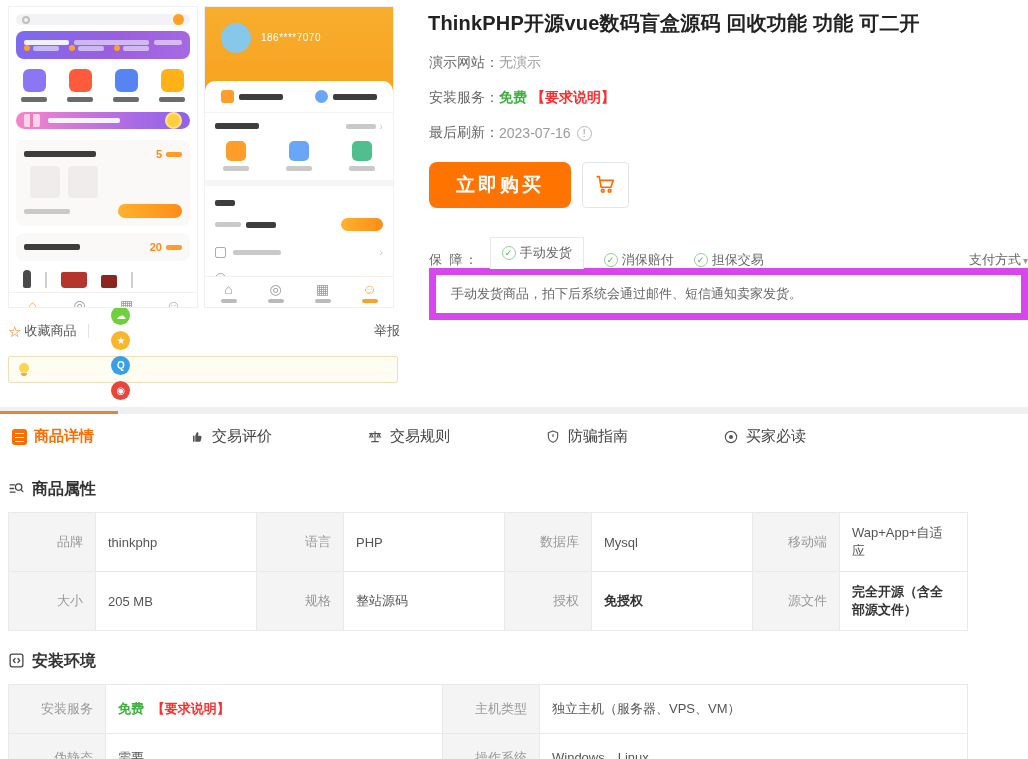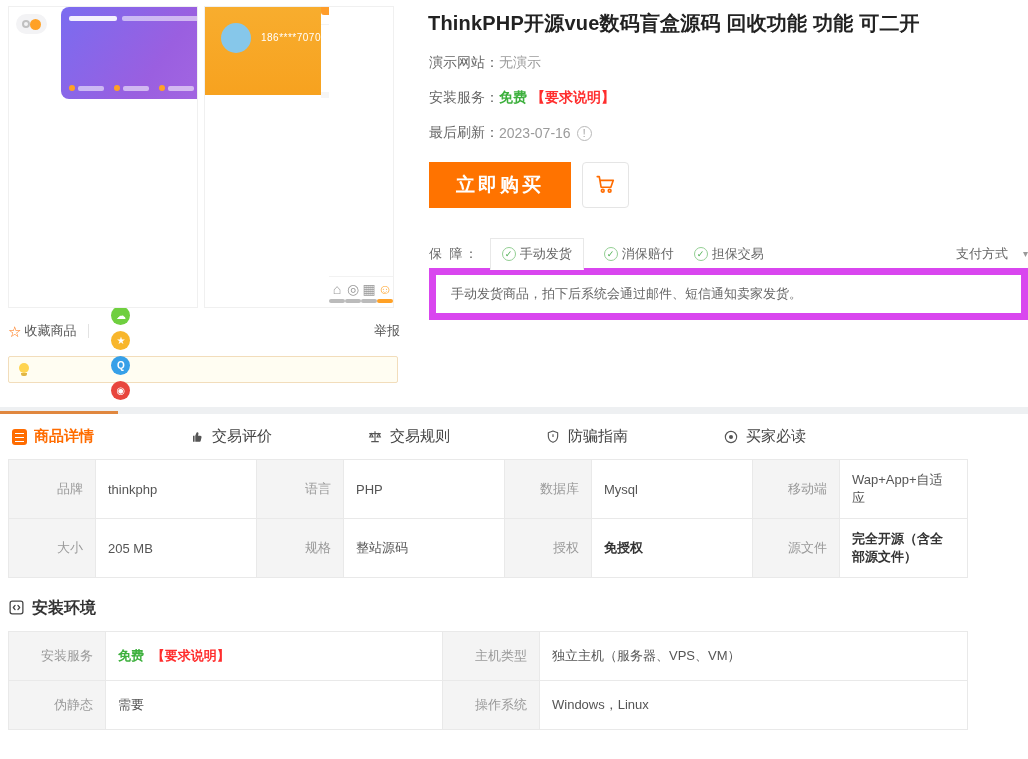--- a/index.html
+++ b/index.html
@@ -10,21 +10,21 @@
     color:#555; font-size:13px;
   }
   .page { width:1028px; }
 
   
   .top { display:flex; padding-top:6px; }
   .gallery { width:400px; flex:none; padding-left:8px; }
   .phones { display:flex; gap:6px; }
 
   .phone { width:190px; height:302px; background:#fff; border:1px solid #f0f0f0;
-           overflow:hidden; position:relative; display:flex; flex-direction:row; cursor:pointer; }
+           overflow:hidden; position:relative; display:flex; flex-direction:column; cursor:pointer; }
 
   
   .bar { display:inline-block; height:5px; border-radius:2px; background:#d9d9d9; vertical-align:middle; }
   .bar.dark { background:#6b6b6b; }
   .bar.darker { background:#3d3d3d; height:6px; }
   .bar.gray { background:#c9c9c9; }
   .bar.white { background:rgba(255,255,255,.9); }
   .bar.soft { background:rgba(255,255,255,.55); }
   .bar.orange { background:#ff9d2a; }
   .w16{width:16px}.w20{width:20px}.w26{width:26px}.w30{width:30px}.w44{width:44px}.w46{width:46px}.w48{width:48px}.w56{width:56px}.w72{width:72px}.w80{width:80px}
@@ -130,36 +130,36 @@
   .price-val { color:#ff5000; font-weight:bold; font-size:30px; line-height:30px; }
   .price-val .cur { font-size:22px; margin-right:4px; }
   .meta-row { display:flex; align-items:center; padding-left:16px; margin-top:17px; font-size:14px; }
   .meta-label { color:#666; }
   .meta-val { color:#9b9b9b; }
   .green { color:#3db03d; font-weight:bold; }
   .red { color:#ff2d2d; }
   .info-circle { display:inline-block; width:15px; height:15px; border:1px solid #b9b9b9; border-radius:50%;
                  color:#9a9a9a; font-size:10px; line-height:13px; text-align:center; margin-left:6px; cursor:pointer; }
   .buy-row { display:flex; align-items:center; gap:11px; padding-left:16px; margin-top:20px; }
-  .buy-btn { width:142px; height:46px; background:#ff7300; color:#fff; border:none; border-radius:0;
+  .buy-btn { width:142px; height:46px; background:#ff7300; color:#fff; border:none; border-radius:8px;
              font-size:19px; font-weight:bold; letter-spacing:3px; cursor:pointer;
              font-family:"Liberation Sans","DejaVu Sans",sans-serif; }
   .cart-btn { width:47px; height:46px; background:#fff; border:1px solid #e5e5e5; border-radius:4px;
               display:flex; align-items:center; justify-content:center; cursor:pointer; }
   .guarantee { margin-top:30px; padding-left:16px; }
-  .g-row { display:flex; align-items:center; height:31px; }
+  .g-row { display:flex; align-items:flex-end; height:31px; }
   .g-label { color:#666; letter-spacing:2px; margin-right:10px; }
   .g-item { display:flex; align-items:center; color:#666; }
   .g-item + .g-item { margin-left:20px; }
   .g-item.boxed { border:1px solid #e8e8e8; border-bottom-color:#fff; background:#fff; padding:6px 11px;
                   position:relative; z-index:2; margin-left:0; }
   .check { display:inline-block; width:14px; height:14px; border:1px solid #93cf93; border-radius:50%;
            color:#4caf50; font-size:9px; line-height:12px; text-align:center; margin-right:4px; }
   .check::after { content:"\2713"; }
-  .g-pay { margin-left:auto; color:#666; cursor:pointer; display:flex; align-items:center; gap:15px; }
+  .g-pay { margin-left:auto; color:#666; cursor:pointer; display:flex; align-items:center; gap:2px; }
   .caret { color:#999; font-size:10px; }
   .g-desc { border:7px solid #d946ef; margin-top:-1px; padding:10px 15px; color:#666; }
 
   
   .sep-band { height:7px; background:#eef0f2; margin-top:24px; }
   .tabs { position:relative; display:flex; align-items:center; padding:13px 0 13px 12px; }
   .tabs::before { content:""; position:absolute; top:-3px; left:0; width:118px; height:3px; background:#e0873f; }
   .tab { display:flex; align-items:center; gap:7px; cursor:pointer; margin-right:95px; }
   .tab-label { font-size:15px; color:#444; }
   .tab.active .tab-label { color:#ff6c00; font-weight:bold; }
@@ -494,20 +494,30 @@
         <svg width="16" height="16" viewBox="0 0 24 24" fill="none" stroke="#555" stroke-width="1.7">
           <circle cx="12" cy="12" r="8.5"></circle>
             <circle cx="12" cy="12" r="3" fill="#555" stroke="none"></circle>
         </svg>
       </span>
       <span class="tab-label">买家必读</span>
     </div>
   </div>
 
   <div class="section">
+    <div class="sec-head">
+      <span>
+        <svg width="17" height="17" viewBox="0 0 24 24" fill="none" stroke="#444" stroke-width="1.8" stroke-linecap="round">
+          <path d="M3 7h6M3 12h5M3 17h7"></path>
+            <circle cx="15" cy="10" r="4.5"></circle>
+            <path d="M18.2 13.5 21 16.5"></path>
+        </svg>
+      </span>
+      <span class="sec-title">商品属性</span>
+    </div>
     <table class="grid-table attr-table">
       <tbody>
           <tr>
         <td class="lbl">品牌</td>
         <td class="val v1">thinkphp</td>
         <td class="lbl">语言</td>
         <td class="val v2">PHP</td>
         <td class="lbl">数据库</td>
         <td class="val v3">Mysql</td>
         <td class="lbl">移动端</td>

